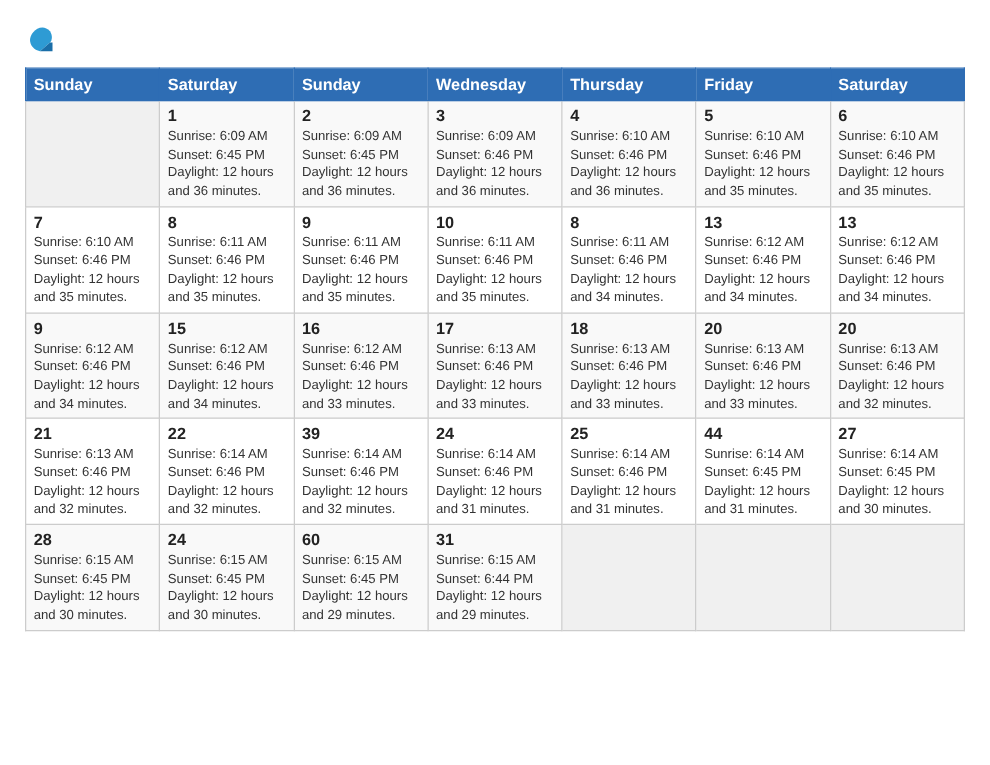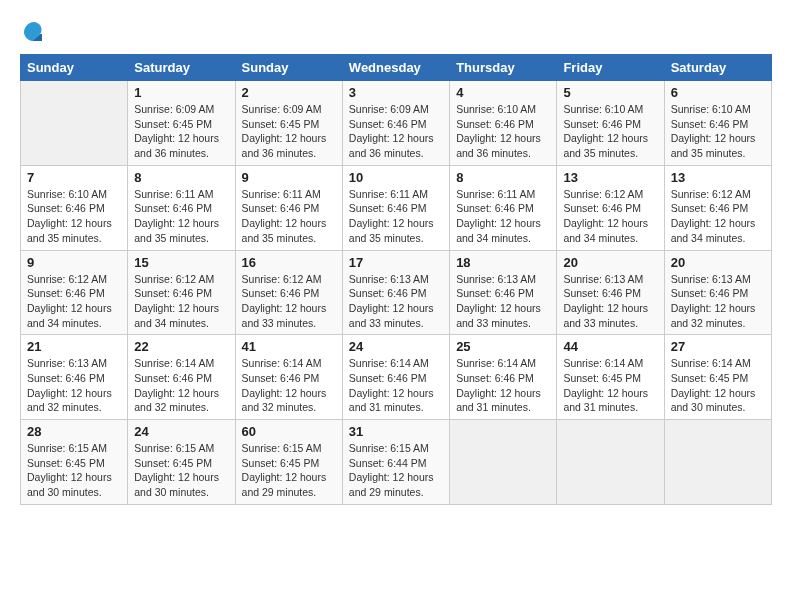--- a/index.html
+++ b/index.html
@@ -283,21 +283,21 @@
 and 32 minutes.</div>
         </td>
         <td>
           <span class="day-num">22</span>
           <div class="day-info" style="white-space: pre-line;">Sunrise: 6:14 AM
 Sunset: 6:46 PM
 Daylight: 12 hours
 and 32 minutes.</div>
         </td>
         <td>
-          <span class="day-num">41</span>
+          <span class="day-num">39</span>
           <div class="day-info" style="white-space: pre-line;">Sunrise: 6:14 AM
 Sunset: 6:46 PM
 Daylight: 12 hours
 and 32 minutes.</div>
         </td>
         <td>
           <span class="day-num">24</span>
           <div class="day-info" style="white-space: pre-line;">Sunrise: 6:14 AM
 Sunset: 6:46 PM
 Daylight: 12 hours

